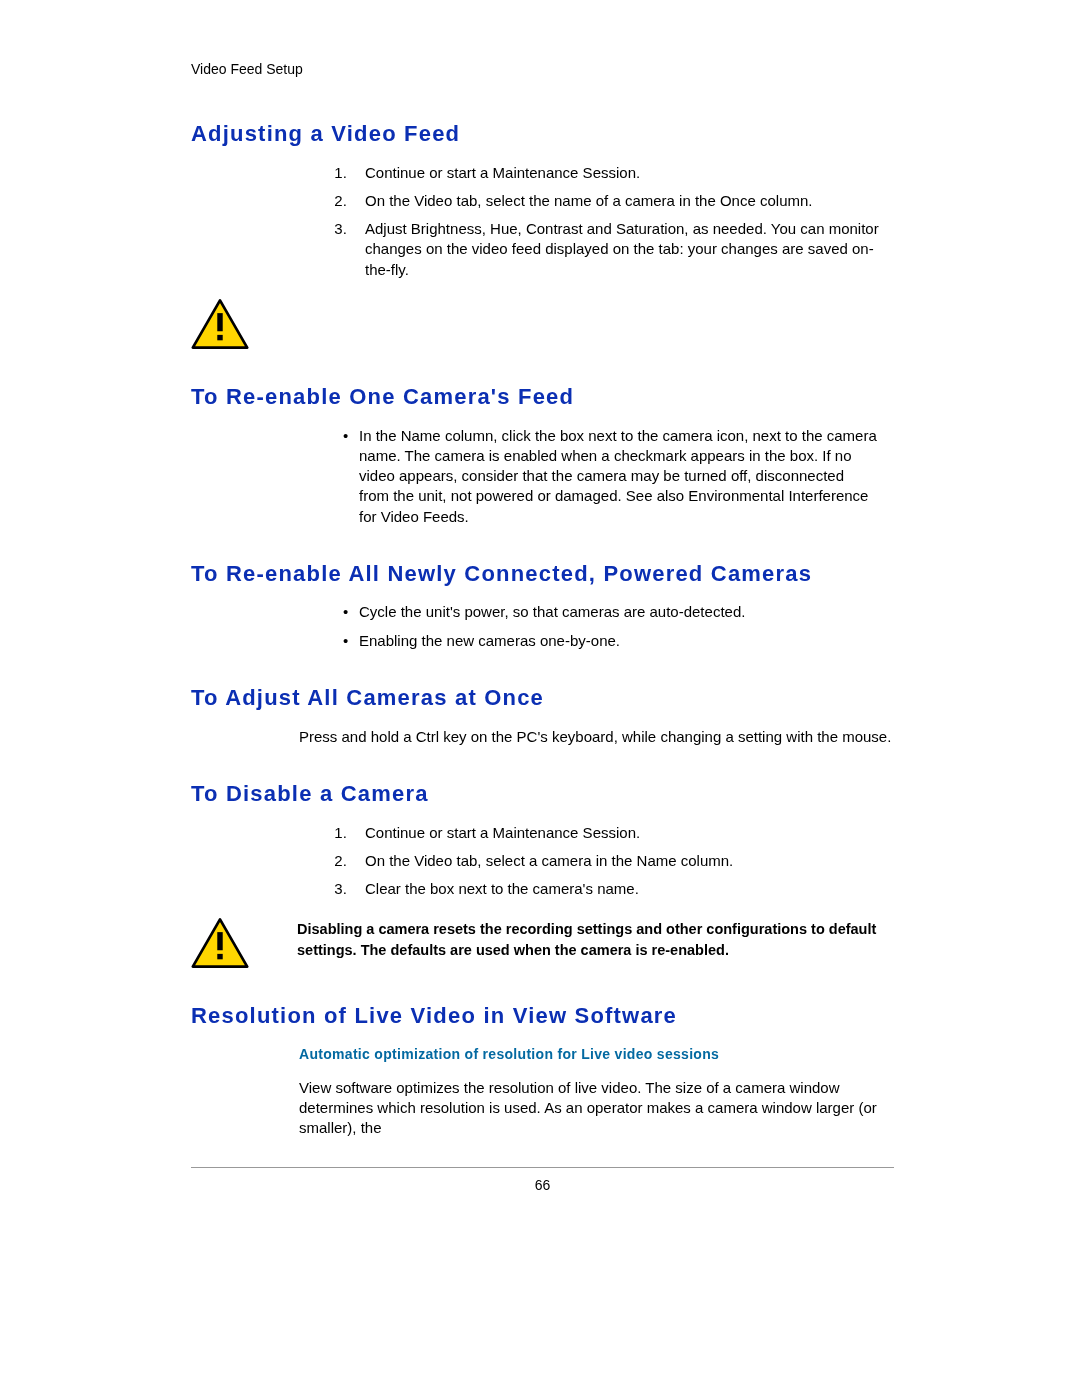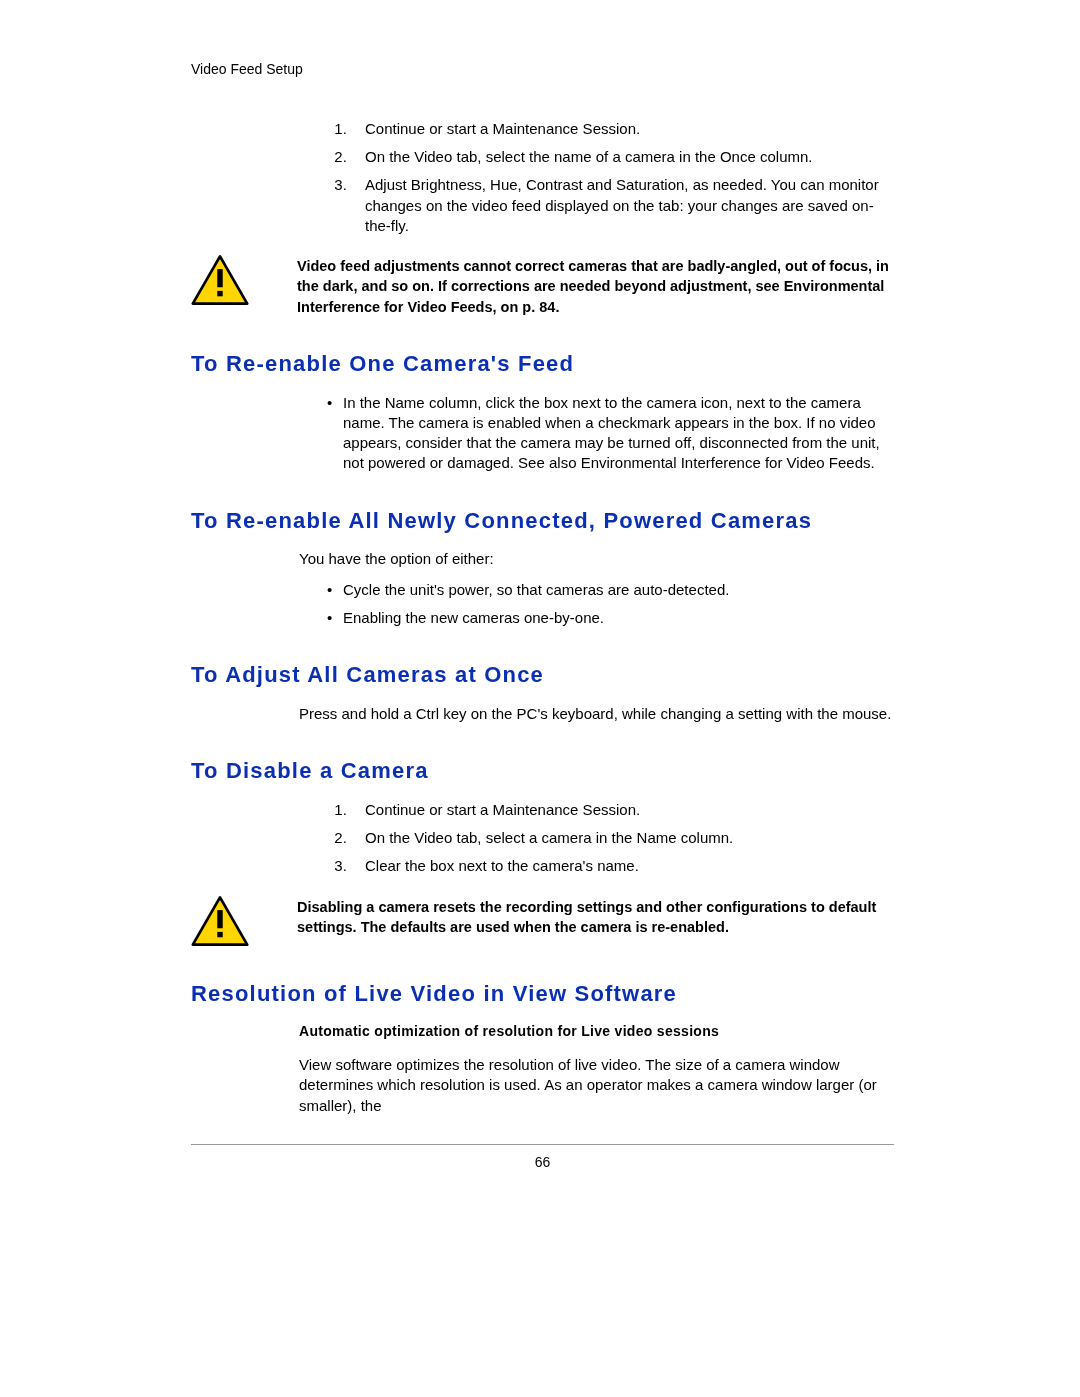--- a/index.html
+++ b/index.html
@@ -25,21 +25,21 @@
     margin-bottom: 40px;
   }
   h2.section-heading {
     color: #0b2fb3;
     font-size: 22px;
     font-weight: bold;
     letter-spacing: 1.2px;
     margin: 32px 0 14px 0;
   }
   h4.subsection-heading {
-    color: #000000;
+    color: #0369a1;
     font-size: 14px;
     font-weight: bold;
     letter-spacing: 0.3px;
     margin: 12px 0 14px 108px;
   }
   .content-block {
     margin-left: 108px;
   }
   ol.num-list {
     list-style: decimal;
@@ -51,21 +51,21 @@
     margin: 8px 0;
     font-size: 15px;
   }
   ul.bullet-list {
     margin: 6px 0 6px 0;
     padding-left: 28px;
     list-style: none;
   }
   ul.bullet-list li {
     position: relative;
-    margin: 8px 0;
+    margin: 8px 16px;
     font-size: 15px;
     padding-left: 16px;
   }
   ul.bullet-list li:before {
     content: "•";
     position: absolute;
     left: 0;
     color: #000;
   }
   .paragraph {
@@ -100,46 +100,45 @@
     text-align: center;
   }
 </style>
 </head>
 <body>
 
 <div class="page">
 
   <div class="header-text">Video Feed Setup</div>
 
+  <h2 class="section-heading">Adjusting a Video Feed</h2>
   <div class="content-block">
     <ol class="num-list">
       <li>Continue or start a Maintenance Session.</li>
       <li>On the Video tab, select the name of a camera in the Once column.</li>
       <li>Adjust Brightness, Hue, Contrast and Saturation, as needed. You can monitor changes on the video feed displayed on the tab: your changes are saved on-the-fly.</li>
     </ol>
   </div>
   <div class="warning-row">
     <svg class="warning-icon" viewBox="0 0 64 56">
       <polygon points="32,2 62,54 2,54" fill="#ffd600" stroke="#000" stroke-width="3" stroke-linejoin="round"></polygon>
       <rect x="29" y="16" width="6" height="20" fill="#000"></rect>
       <rect x="29" y="40" width="6" height="6" fill="#000"></rect>
     </svg>
-    <div class="warning-text">Video feed adjustments cannot correct cameras that are badly-angled, out of focus, in the dark, and so on. If corrections are needed beyond adjustment, see Environmental Interference for Video Feeds, on p. 84.</div>
   </div>
 
   <h2 class="section-heading">To Re-enable One Camera's Feed</h2>
   <div class="content-block">
     <ul class="bullet-list">
       <li>In the Name column, click the box next to the camera icon, next to the camera name. The camera is enabled when a checkmark appears in the box. If no video appears, consider that the camera may be turned off, disconnected from the unit, not powered or damaged. See also Environmental Interference for Video Feeds.</li>
     </ul>
   </div>
 
   <h2 class="section-heading">To Re-enable All Newly Connected, Powered Cameras</h2>
   <div class="content-block">
-    <div class="paragraph">You have the option of either:</div>
     <ul class="bullet-list">
       <li>Cycle the unit's power, so that cameras are auto-detected.</li>
       <li>Enabling the new cameras one-by-one.</li>
     </ul>
   </div>
 
   <h2 class="section-heading">To Adjust All Cameras at Once</h2>
   <div class="content-block">
     <div class="paragraph">Press and hold a Ctrl key on the PC's keyboard,  while changing a setting with the mouse.</div>
   </div>

